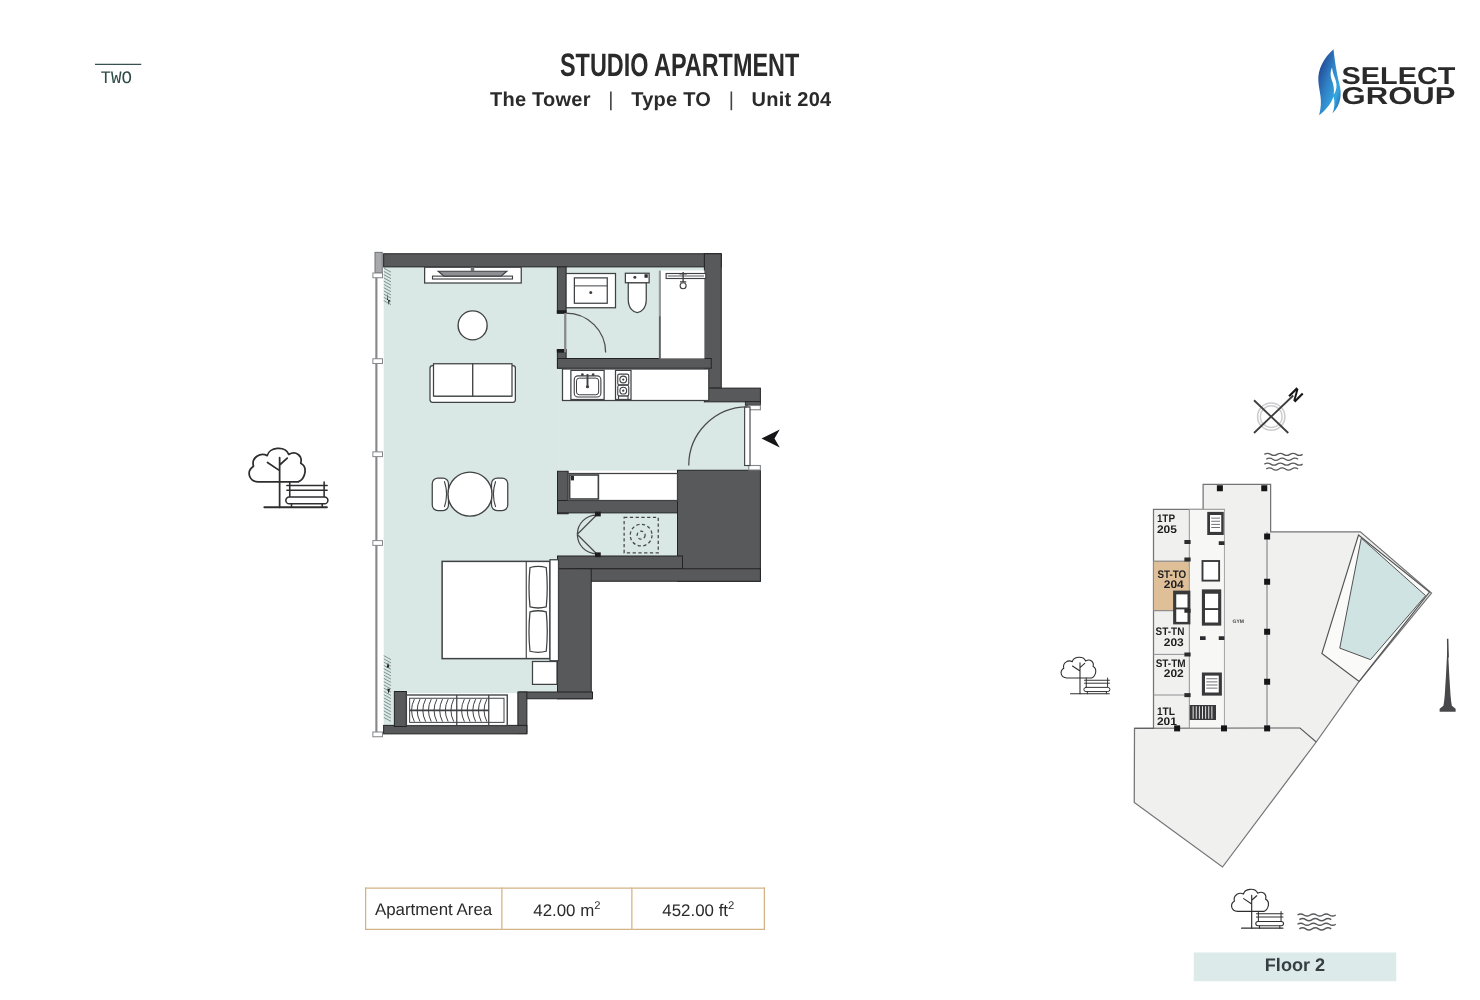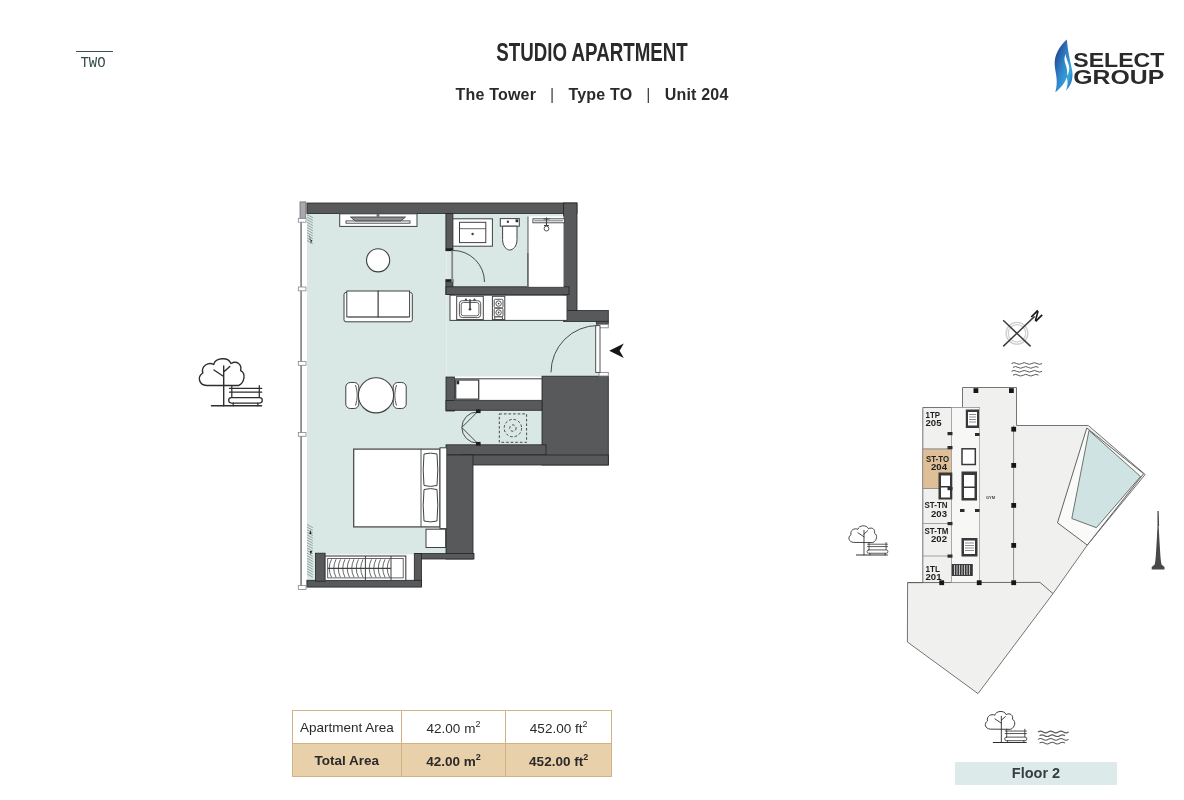--- a/index.html
+++ b/index.html
@@ -4,23 +4,23 @@
 <style>
   html,body{margin:0;padding:0;}
   body{width:1184px;height:800px;background:#ffffff;position:relative;overflow:hidden;
        font-family:"Liberation Sans",sans-serif;}
   .abs{position:absolute;}
   
   #pen{left:11px;top:37px;width:160px;text-align:center;}
   #pen .p1{font-family:"Liberation Serif",serif;font-size:21px;letter-spacing:4.8px;color:#bc8a5e;white-space:nowrap;text-indent:5px;}
   #pen .rule{width:37px;height:1.2px;background:#39514e;margin:14px 0 3px 65px;}
   #pen .p2{font-family:Liberation Mono, monospace;font-size:14px;letter-spacing:0px;color:#2f4b48;text-indent:4px;}
-  #title{left:392px;top:37px;width:400px;text-align:center;color:#2b2a2a;}
+  #title{left:392px;top:37px;width:400px;color:#2b2a2a;}
   #title .t1{font-size:26px;font-weight:bold;letter-spacing:0px;transform:scaleX(0.72);transform-origin:center;}
-  #title .t2{font-size:16px;font-weight:bold;margin-top:18px;letter-spacing:0.2px;white-space:nowrap;}
+  #title .t2{font-size:16px;font-weight:bold;margin-top:4px;letter-spacing:0.2px;white-space:nowrap;}
   #title .t2 .sep{padding:0 14px;font-weight:normal;color:#444;}
   
   table#areas{left:292px;top:710px;width:320px;position:absolute;border-collapse:collapse;
       font-size:13.5px;color:#2b2a2a;text-align:center;}
   table#areas td{border:1px solid #d3b286;height:24.2px;width:106px;padding:4px;}
   table#areas tr.tot td{background:#e8d0ab;font-weight:bold;}
   sup{font-size:9px;}
   
   #floor2{left:955px;top:762px;width:162px;height:23px;background:#dcebe9;
      text-align:center;line-height:23px;font-weight:bold;font-size:14.5px;color:#363e41;}
@@ -382,21 +382,16 @@
 </g>
 </svg>
 
 <table id="areas">
   <tbody>
       <tr>
         <td>Apartment Area</td>
         <td>42.00 m<sup>2</sup></td>
         <td>452.00 ft<sup>2</sup></td>
       </tr>
-  <tr class="tot">
-        <td>Total Area</td>
-        <td>42.00 m<sup>2</sup></td>
-        <td>452.00 ft<sup>2</sup></td>
-      </tr>
 </tbody>
   </table>
 
 <div class="abs" id="floor2">Floor 2</div>
 
 </body></html>

